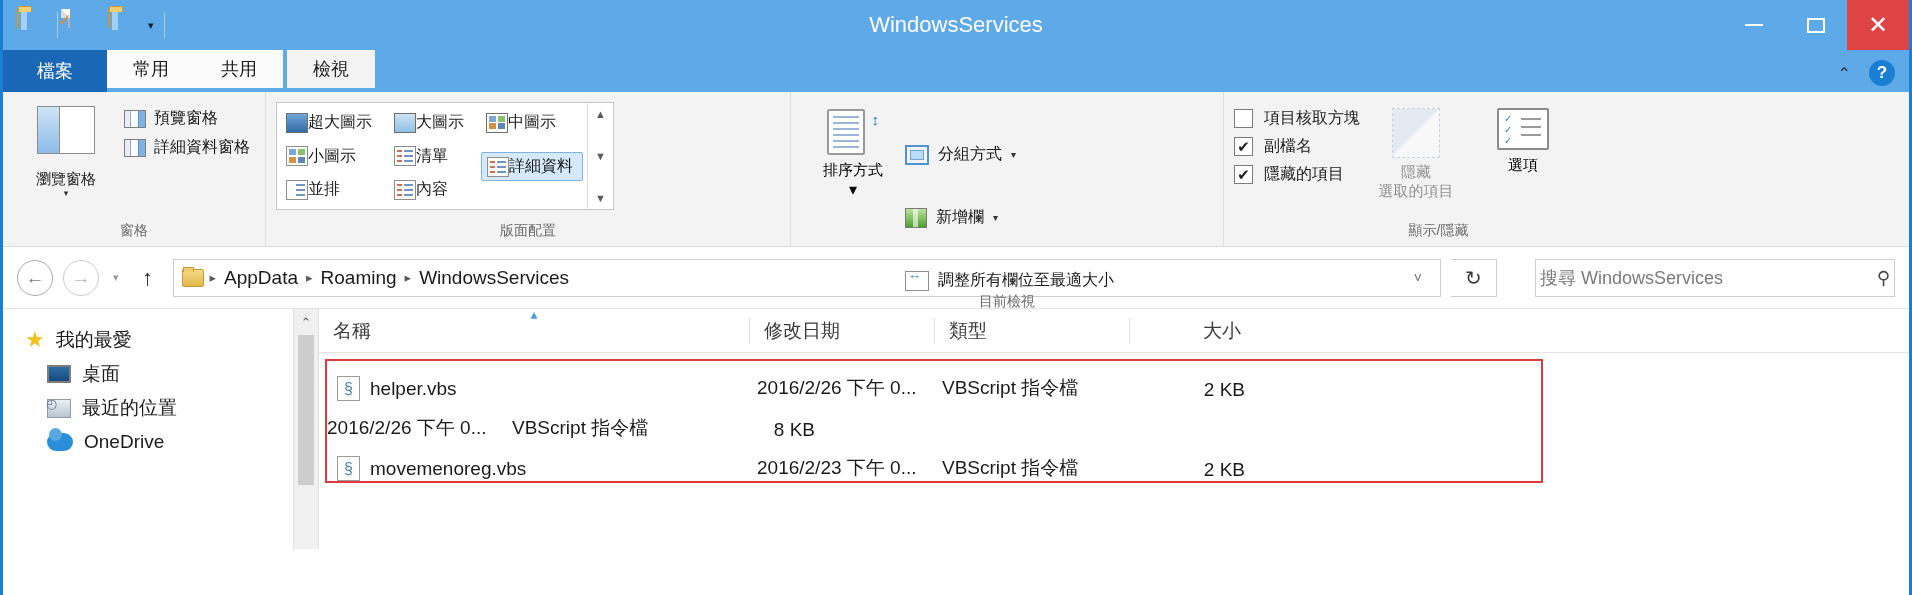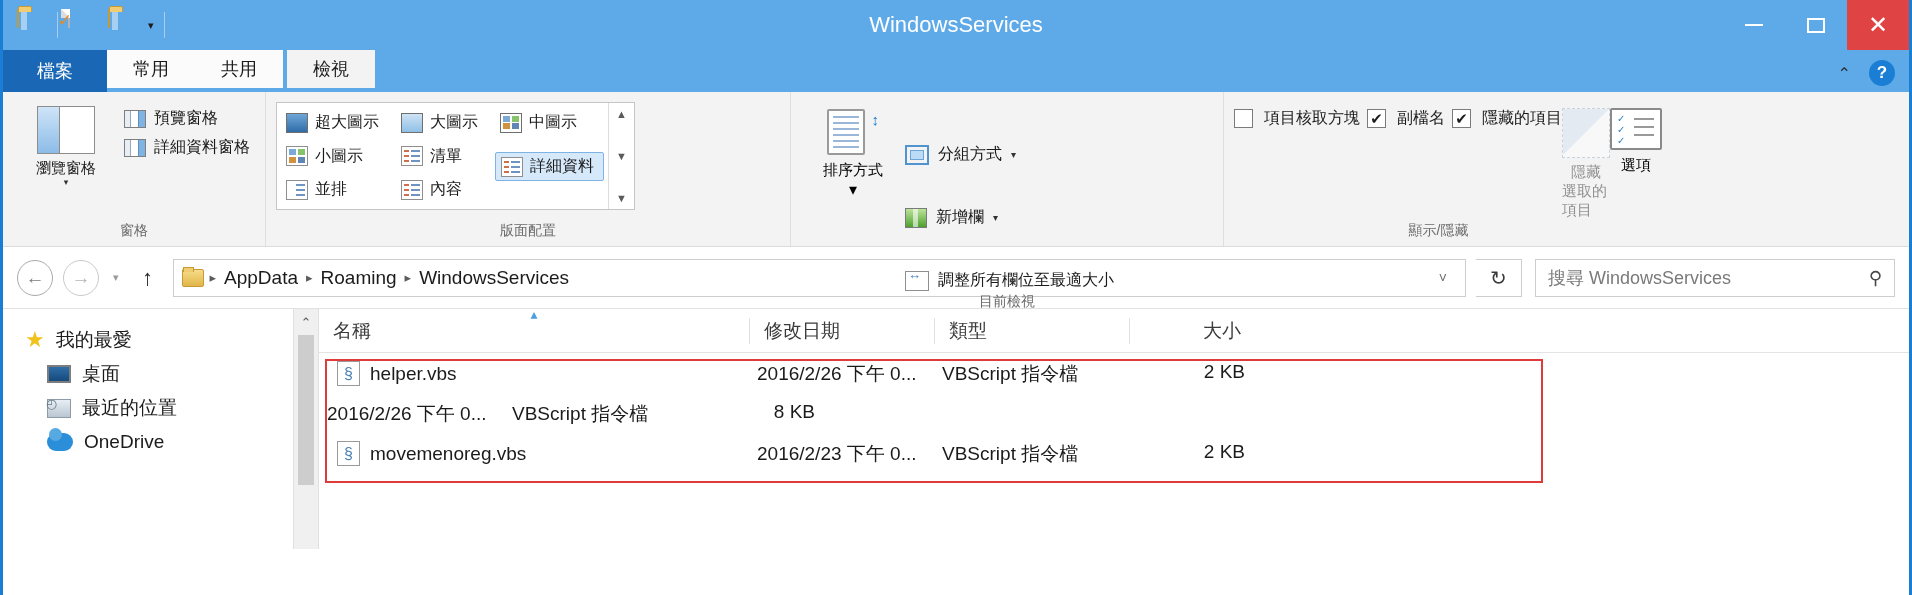--- a/index.html
+++ b/index.html
@@ -70,42 +70,42 @@
 
   
   .ribbon { height:155px; background:#f3f3f3; border-bottom:1px solid #dcdcdc;
             display:flex; position:relative; }
   .rgroup { display:flex; flex-direction:column; height:100%; position:relative; }
   .rgroup + .rgroup { border-left:1px solid #dfdfdf; }
   .rgroup-body { flex:1; display:flex; align-items:flex-start; padding:8px 10px 0 10px; }
   .rgroup-label { height:26px; font-size:14px; color:#6a6a6a; text-align:center; line-height:20px; }
 
   .bigbtn { width:110px; display:flex; flex-direction:column; align-items:center; padding-top:6px; }
-  .bigbtn .lbl { font-size:15px; color:#1b1b1b; margin-top:5px; text-align:right; line-height:1.15; }
+  .bigbtn .lbl { font-size:15px; color:#1b1b1b; margin-top:16px; text-align:right; line-height:1.15; }
   .bigbtn .caret { font-size:9px; color:#333; margin-top:1px; }
   .navpane-ico { width:58px; height:48px; border:1px solid #8d8d8d; background:#fff; display:flex; }
   .navpane-ico .l { width:40%; background:linear-gradient(#cfe4f7,#8cbce8); border-right:1px solid #8d8d8d; }
   .navpane-ico .r { flex:1; background:#fff; }
   .navpane-ico:before{ content:""; }
 
   .smallitems { display:flex; flex-direction:column; gap:4px; padding-top:6px; }
   .sitem { display:flex; align-items:center; gap:8px; font-size:16px; color:#1b1b1b;
            padding:2px 5px; white-space:nowrap; }
   .sitem .glyph { width:22px; height:20px; display:inline-flex; align-items:center; justify-content:center; }
 
   .pane-ico { width:22px; height:18px; border:1px solid #7e7e7e; background:#fff; display:flex; }
   .pane-ico .a { width:6px; background:#e8eef5; border-right:1px solid #9aa7b4; }
   .pane-ico .b { flex:1; }
   .pane-ico .c { width:7px; background:#7fb3e3; border-left:1px solid #5b90c4; }
 
   
   .gallery { border:1px solid #c6c6c6; background:#fff; display:flex; height:108px; margin-top:2px; }
   .gal-cols { display:flex; }
   .gal-col { display:flex; flex-direction:column; justify-content:space-between; padding:6px 4px; }
-  .gitem { display:flex; align-items:center; gap:7px; font-size:16px; color:#1b1b1b;
+  .gitem { display:flex; align-items:center; font-size:16px; color:#1b1b1b;
            padding:3px 9px 3px 5px; white-space:nowrap; }
   .gitem.sel { background:#d6e9fb; border:1px solid #7fb3e3; border-radius:2px; }
   .gal-scroll { width:26px; border-left:1px solid #dcdcdc; display:flex; flex-direction:column;
                 justify-content:space-between; align-items:center; padding:5px 0; }
   .gal-scroll span { font-size:11px; color:#5a5a5a; }
 
   .ico16 { width:22px; height:20px; display:inline-block; position:relative; }
   .ic-xl { background:linear-gradient(#6ea6d8,#2f6ca8); border:1px solid #6f6f6f; }
   .ic-lg { background:linear-gradient(#cfe3f4,#8fc0e6); border:1px solid #6f6f6f; }
   .ic-md { background:#fff; border:1px solid #6f6f6f; }
@@ -140,21 +140,21 @@
   .groupby-ico:after{ content:""; position:absolute; inset:3px; background:#bcdcf5; border:1px solid #6ca5d8; }
   .addcol-ico { width:22px; height:20px; background:linear-gradient(#bce49a,#4ea02e);
                 border:1px solid #7a7a7a; position:relative; }
   .addcol-ico:after{ content:""; position:absolute; left:7px; top:0; width:5px; height:100%;
                      background:rgba(255,255,255,.6); }
   .sizecol-ico { width:24px; height:20px; border:1px solid #8e8e8e; background:#fff; position:relative; }
   .sizecol-ico:before{ content:"\2194"; position:absolute; top:-5px; left:2px; color:#3b7fc4; font-size:13px; }
   .caret-sm { font-size:10px; color:#333; }
 
   
-  .chk-items { display:flex; flex-direction:row; gap:7px; padding-top:8px;font-family:Liberation Serif, serif; }
+  .chk-items { display:flex; flex-direction:column; gap:7px; padding-top:8px;font-family:Liberation Serif, serif; }
   .chk-item { display:flex; align-items:center; gap:11px; font-size:16px; color:#1b1b1b; white-space:nowrap; }
   .chkbox { width:19px; height:19px; border:1px solid #7b7b7b; background:#fff;
             display:flex; align-items:center; justify-content:center; font-size:15px; color:#1b1b1b; }
   .hidebtn { width:112px; display:flex; flex-direction:column; align-items:center;
              padding-top:8px; opacity:.42; }
   .hide-ico { width:48px; height:50px; border:1px dashed #8aa6c2; background:#fff; position:relative; }
   .hide-ico:after{ content:""; position:absolute; left:0; top:0; border-style:solid;
       border-width:46px 46px 0 0; border-color:#cfe0f1 transparent transparent transparent; }
   .optbtn { width:102px; display:flex; flex-direction:column; align-items:center; padding-top:8px; }
   .opt-ico { width:52px; height:42px; border:2px solid #8a8a8a; background:#fff; position:relative; border-radius:2px;}
@@ -176,21 +176,21 @@
   .crumb-folder { width:22px; height:18px; background:linear-gradient(#f7dc8a,#e0b64a);
                   border:1px solid #c79a34; border-radius:1px 2px 2px 2px; margin-right:4px; position:relative;}
   .crumb-folder:before{content:"";position:absolute;top:-3px;left:0;width:9px;height:4px;
        background:#f0cd72;border:1px solid #c79a34;border-bottom:none;}
   .crumb { font-size:19px; color:#1b1b1b; padding:2px 6px; }
   .crumb-sep { font-size:13px; color:#5c5c5c; }
   .crumb-drop { font-size:14px; color:#6a6a6a; padding:0 10px; }
   .refresh { width:46px; height:38px; border:1px solid #cdcdcd; border-left:none; background:#fff;
              display:flex; align-items:center; justify-content:center; font-size:20px; color:#3a3a3a; }
   .searchbox { width:360px; height:38px; border:1px solid #cdcdcd; background:#fff;
-               display:flex; align-items:center; padding:0 12px; margin-left:3px; }
+               display:flex; align-items:center; padding:0 4px; margin-left:28px; }
   .searchbox .ph { flex:1; font-size:18px; color:#7a7a7a; }
   .searchbox .mag { font-size:18px; color:#4a4a4a; transform:scaleX(-1); }
 
   
   .content { display:flex; height:240px; }
   .sidebar { width:290px; background:#fff; padding:14px 0 0 22px; }
   .snode { display:flex; align-items:center; gap:11px; font-size:19px; color:#1b1b1b;
            height:34px; white-space:nowrap; }
   .snode.child { padding-left:22px; }
   .star { color:#f1c21b; font-size:22px; }
@@ -218,21 +218,21 @@
              position:relative; }
   .colhead .ch { font-size:19px; color:#3b3b3b; padding-left:14px; position:relative; }
   .colhead .ch + .ch { border-left:1px solid #e0e0e0; }
   .sort-ind { position:absolute; top:-12px; left:0; right:0; text-align:center; color:#4a9fe0; font-size:14px; }
   .c-name { width:430px; }
   .c-date { width:185px; }
   .c-type { width:195px; }
   .c-size { width:130px; text-align:right; padding-right:18px; padding-left:0 !important; }
 
   .rowsbox { border:2px solid #e03b3b; margin:6px 0 0 6px; width:1218px; }
-  .frow { display:flex; align-items:flex-start; height:40px; }
+  .frow { display:flex; align-items:flex-end; height:40px; }
   .fcell { font-size:19px; color:#1b1b1b; }
   .fname { width:430px; display:flex; align-items:center; gap:10px; padding-left:10px; }
   .fdate { width:185px; }
   .ftype { width:195px; }
   .fsize { width:130px; text-align:right; padding-right:22px; }
   .vbs-ico { width:23px; height:25px; background:#fff; border:1px solid #9a9a9a; position:relative;
              display:flex; align-items:center; justify-content:center; }
   .vbs-ico:after{ content:"\00A7"; font-size:16px; color:#4a7fb5; line-height:1; }
 </style>
 </head>

